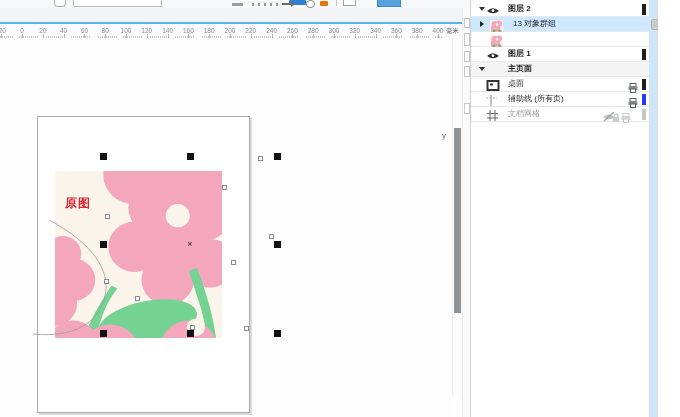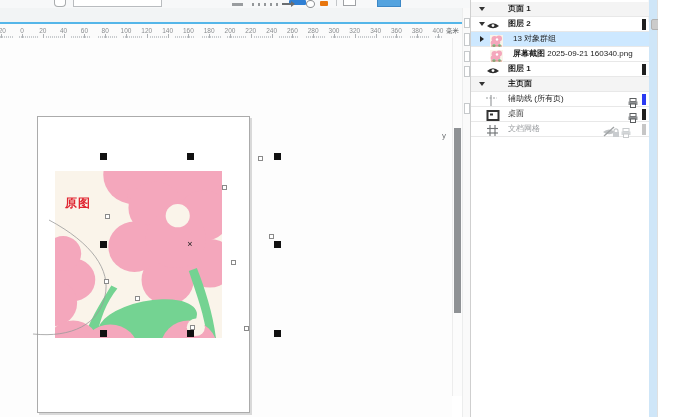--- a/index.html
+++ b/index.html
@@ -254,26 +254,20 @@
 <div id="gutter" class="abs">
   <div class="gutter-box" style="top:10px;height:10px;"></div>
   <div class="gutter-box" style="top:25px;height:13px;"></div>
   <div class="gutter-box" style="top:43px;height:11px;"></div>
   <div class="gutter-box" style="top:58px;height:11px;"></div>
   <div class="gutter-box" style="top:95px;height:11px;"></div>
 </div>
 
 <div id="docker" class="abs">
   <div id="docker-rows">
-      <div class="drow header">
-        <div class="expander">
-          <div class="tri-down"></div>
-        </div>
-        <span class="lbl" style="font-weight: bold;">页面 1</span>
-      </div>
       <div class="drow layer">
         <div class="expander">
           <div class="tri-down"></div>
         </div>
         <div class="row-icon"><svg width="14" height="12" viewBox="0 0 14 12">
             <path d="M1,6 Q7,0.5 13,6 Q7,10.5 1,6 Z" fill="#2d2d2d"></path>
             <circle cx="7" cy="5.6" r="1.4" fill="#fff"></circle>
           </svg></div>
         <span class="lbl" style="font-weight: bold; text-align: center;">图层 2</span>
         <div class="color-bar" style="background: rgb(31, 31, 31);"></div>
@@ -308,64 +302,63 @@
               <circle cx="7" cy="7.5" r="3.2"></circle>
               <circle cx="3" cy="8" r="2.4"></circle>
             </g>
             <circle cx="7" cy="4.5" r="1.2" fill="#fff"></circle>
             <g fill="#74d392">
               <circle cx="4" cy="10.5" r="1.6"></circle>
               <circle cx="9.5" cy="10.5" r="1.4"></circle>
             </g>
             <path d="M1,11 L12,11" stroke="#c2554f" stroke-width="0.7"></path>
           </svg></div>
-        <span class="lbl"><b>屏幕截图</b> 2025-09-21 160340.png</span>
       </div>
       <div class="drow layer">
         <div class="row-icon"><svg width="14" height="12" viewBox="0 0 14 12">
             <path d="M1,6 Q7,0.5 13,6 Q7,10.5 1,6 Z" fill="#2d2d2d"></path>
             <circle cx="7" cy="5.6" r="1.4" fill="#fff"></circle>
           </svg></div>
         <span class="lbl" style="font-weight: bold;">图层 1</span>
         <div class="color-bar" style="background: rgb(31, 31, 31);"></div>
       </div>
       <div class="drow header">
         <div class="expander">
           <div class="tri-down"></div>
         </div>
         <span class="lbl" style="font-weight: bold;">主页面</span>
       </div>
       <div class="drow row">
         <div class="row-icon"><svg width="14" height="12" viewBox="0 0 14 12">
+            <rect x="1.5" y="1" width="11" height="9" fill="none" stroke="#333" stroke-width="2"></rect>
+            <rect x="4" y="3.5" width="3" height="2" fill="#333"></rect>
+          </svg></div>
+        <span class="lbl">桌面</span>
+        <div class="ric" style="left: 157px; position: absolute;"><svg width="10" height="10" viewBox="0 0 10 10">
+            <rect x="2" y="0.5" width="6" height="3" fill="none" stroke="#5a5d5f" stroke-width="1"></rect>
+            <rect x="0.5" y="3.5" width="9" height="3.5" fill="#8d9092"></rect>
+            <rect x="2.5" y="6" width="5" height="3.5" fill="#fff" stroke="#5a5d5f" stroke-width="1"></rect>
+          </svg></div>
+        <div class="color-bar" style="background: rgb(31, 31, 31);"></div>
+      </div>
+      <div class="drow row">
+        <div class="row-icon"><svg width="14" height="12" viewBox="0 0 14 12">
             <line x1="5" y1="0" x2="5" y2="11" stroke="#9a9d9f" stroke-width="1.2"></line>
             <line x1="0" y1="3" x2="11" y2="3" stroke="#9a9d9f" stroke-width="1.2" stroke-dasharray="2 1.5"></line>
           </svg></div>
         <span class="lbl">辅助线 (所有页)</span>
         <div class="ric" style="left: 157px; position: absolute;"><svg width="10" height="10" viewBox="0 0 10 10">
             <rect x="2" y="0.5" width="6" height="3" fill="none" stroke="#5a5d5f" stroke-width="1"></rect>
             <rect x="0.5" y="3.5" width="9" height="3.5" fill="#8d9092"></rect>
             <rect x="2.5" y="6" width="5" height="3.5" fill="#fff" stroke="#5a5d5f" stroke-width="1"></rect>
           </svg></div>
         <div class="color-bar" style="background: rgb(42, 58, 242);"></div>
       </div>
       <div class="drow row">
         <div class="row-icon"><svg width="14" height="12" viewBox="0 0 14 12">
-            <rect x="1.5" y="1" width="11" height="9" fill="none" stroke="#333" stroke-width="2"></rect>
-            <rect x="4" y="3.5" width="3" height="2" fill="#333"></rect>
-          </svg></div>
-        <span class="lbl">桌面</span>
-        <div class="ric" style="left: 157px; position: absolute;"><svg width="10" height="10" viewBox="0 0 10 10">
-            <rect x="2" y="0.5" width="6" height="3" fill="none" stroke="#5a5d5f" stroke-width="1"></rect>
-            <rect x="0.5" y="3.5" width="9" height="3.5" fill="#8d9092"></rect>
-            <rect x="2.5" y="6" width="5" height="3.5" fill="#fff" stroke="#5a5d5f" stroke-width="1"></rect>
-          </svg></div>
-        <div class="color-bar" style="background: rgb(31, 31, 31);"></div>
-      </div>
-      <div class="drow row">
-        <div class="row-icon"><svg width="14" height="12" viewBox="0 0 14 12">
             <g stroke="#6e7174" stroke-width="1.1">
               <line x1="4" y1="0" x2="4" y2="11"></line>
               <line x1="9" y1="0" x2="9" y2="11"></line>
               <line x1="1" y1="3.5" x2="12" y2="3.5"></line>
               <line x1="1" y1="8" x2="12" y2="8"></line>
             </g>
           </svg></div>
         <span class="lbl" style="color: rgb(154, 157, 160); text-align: center;">文档网格</span>
         <div class="ric" style="left: 131px; position: absolute;"><svg width="14" height="12" viewBox="0 0 14 12">
             <path d="M1,6 Q7,1 13,6 Q7,10.5 1,6 Z" fill="#bfc2c4"></path>

